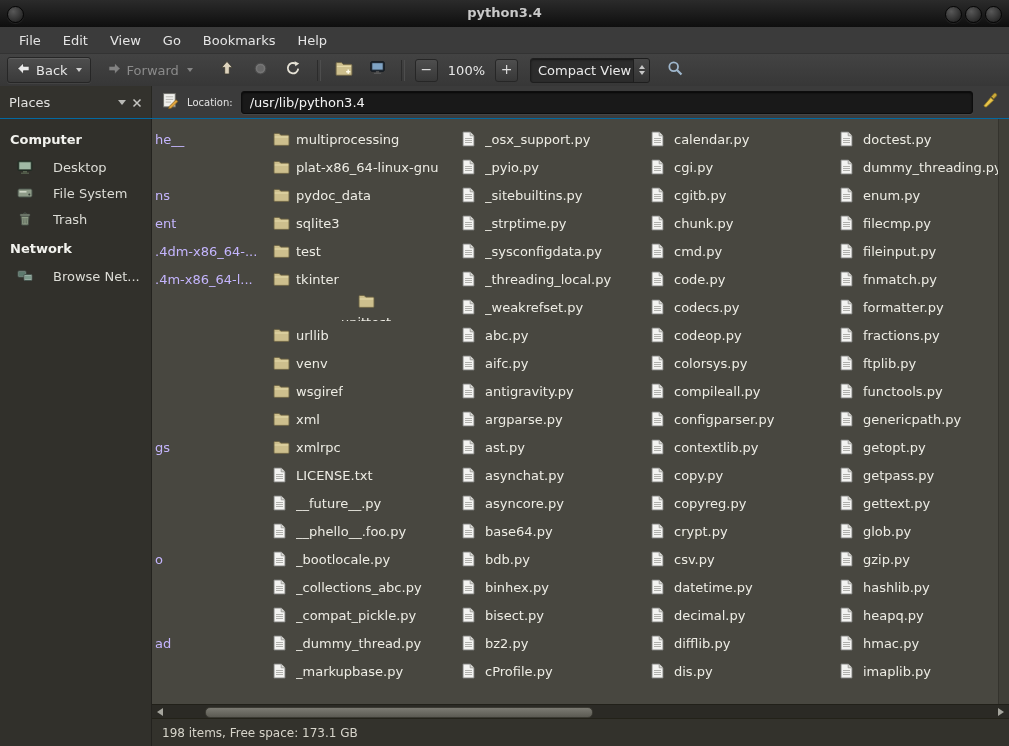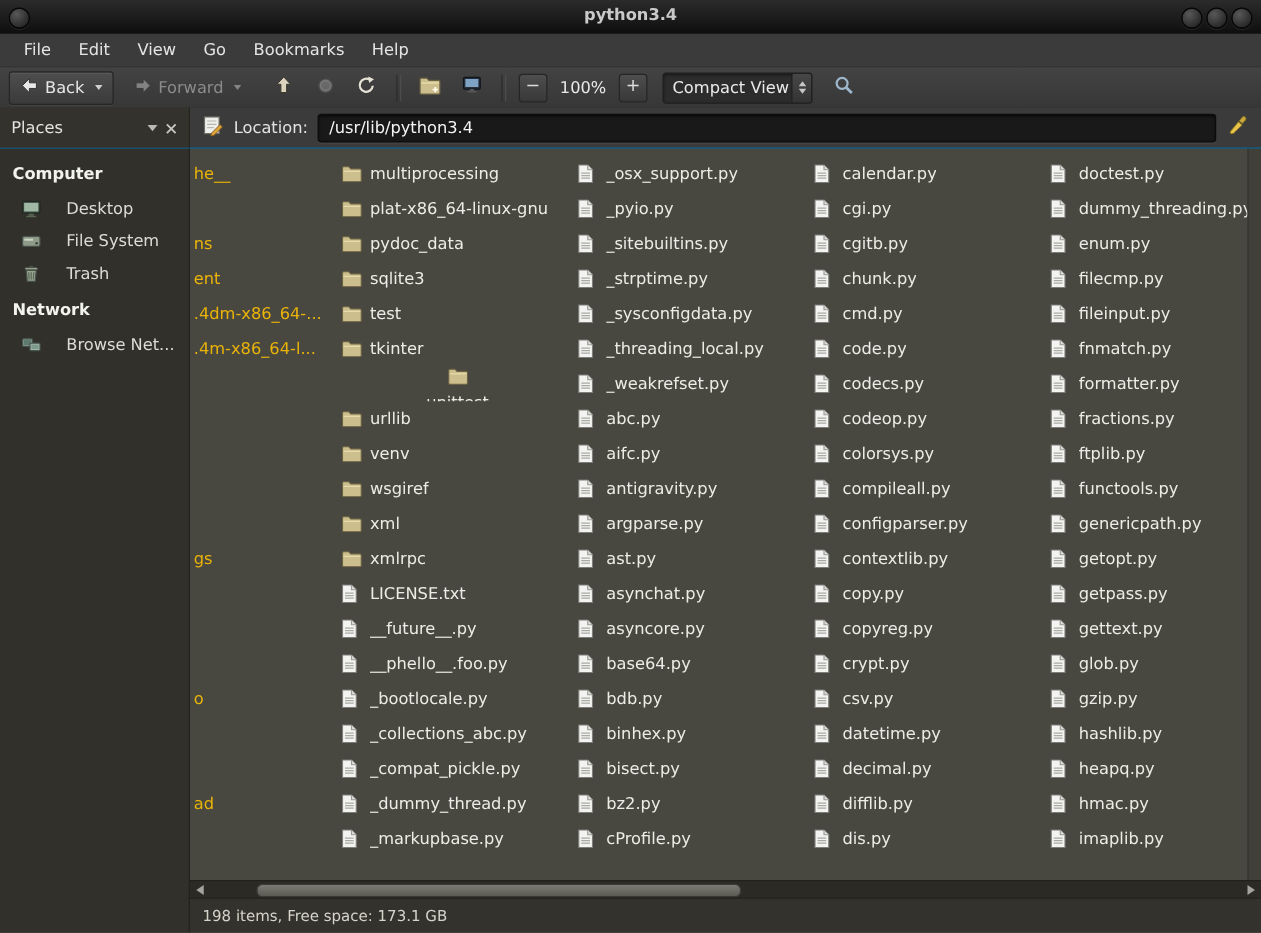--- a/index.html
+++ b/index.html
@@ -52,42 +52,42 @@
 
   
   .locrow{position:absolute;top:86px;left:0;right:0;height:32px;background:#3b3b3b;
           border-bottom:1px solid #0369a1;display:flex;}
   .places-head{width:152px;box-sizing:border-box;background:#33322d;border-right:1px solid #262621;
                display:flex;align-items:center;padding:0 9px;gap:6px;}
   .places-label{flex:1;color:#e2e2e0;font-size:13px;}
   .places-caret{width:0;height:0;border-left:4px solid transparent;border-right:4px solid transparent;
                 border-top:5px solid #b9b9b5;}
   .loc-area{flex:1;display:flex;align-items:center;gap:8px;padding:0 10px;}
-  .loc-label{color:#e2e2e2;font-size:13px;}
+  .loc-label{color:#e2e2e2;font-size:10px;}
   .loc-input{flex:1;height:21px;background:#191919;border:1px solid #0d0d0d;border-radius:3px;
              color:#f4f4f4;font-size:13px;padding:0 8px;outline:none;font-family:inherit;
              box-shadow:inset 0 1px 2px rgba(0,0,0,.75),0 1px 0 rgba(255,255,255,.05);}
 
   
   .content{position:absolute;top:119px;left:0;right:0;bottom:0;display:flex;}
   .sidebar{width:152px;box-sizing:border-box;background:#31302b;border-right:1px solid #23221e;
            padding-top:4px;overflow:hidden;}
   .sb-header{color:#f2f2ee;font-weight:bold;font-size:13px;padding:9px 10px 7px;}
   .sb-item{display:flex;align-items:center;gap:20px;padding:5px 6px 5px 17px;color:#dcdcd6;font-size:13px;}
   .sb-icon{width:16px;height:16px;flex:none;display:flex;align-items:center;}
   .sb-label{white-space:nowrap;overflow:hidden;text-overflow:ellipsis;}
 
   .filepane{flex:1;position:relative;background:#484740;overflow:hidden;}
   .file-grid{position:absolute;top:6px;left:0;right:10px;bottom:41px;overflow:hidden;}
   .file-item{position:absolute;width:186px;height:28px;display:flex;align-items:center;gap:6px;}
   .fi-icon{width:17px;height:16px;flex:none;display:flex;align-items:center;}
   .fi-label{color:#edece4;font-size:13px;white-space:nowrap;overflow:hidden;
             text-overflow:ellipsis;max-width:160px;}
   .frag{position:absolute;left:3px;height:28px;display:flex;align-items:center;
-        color:#eab308;font-size:13px;white-space:nowrap;}
+        color:#c4b5fd;font-size:13px;white-space:nowrap;}
 
   .vstrip{position:absolute;top:0;right:0;width:10px;bottom:41px;background:#403f38;
           border-left:1px solid #34332d;}
   .hscroll{position:absolute;left:0;right:0;bottom:27px;height:14px;background:#2b2a25;
            border-top:1px solid #212019;}
   .hs-arrow{position:absolute;top:3px;width:0;height:0;}
   .hs-arrow.left{left:5px;border-top:4px solid transparent;border-bottom:4px solid transparent;
                  border-right:6px solid #a5a59d;}
   .hs-arrow.right{right:5px;border-top:4px solid transparent;border-bottom:4px solid transparent;
                   border-left:6px solid #a5a59d;}

